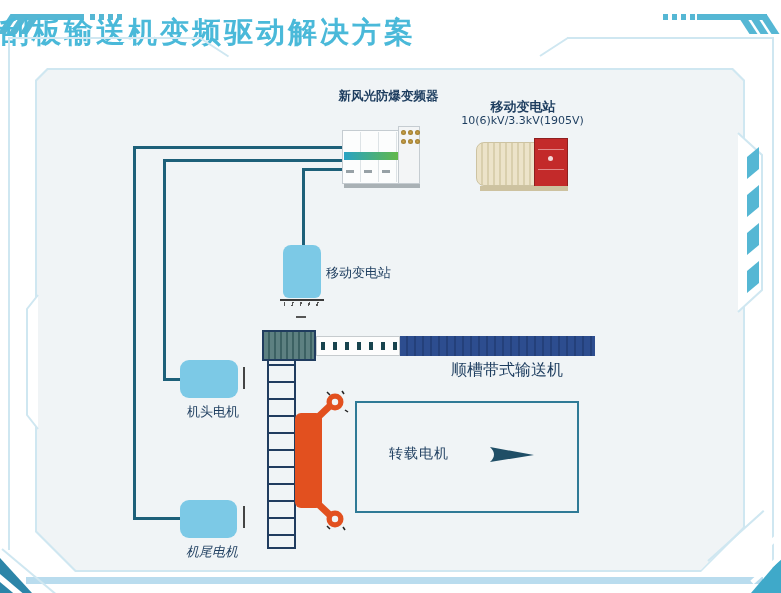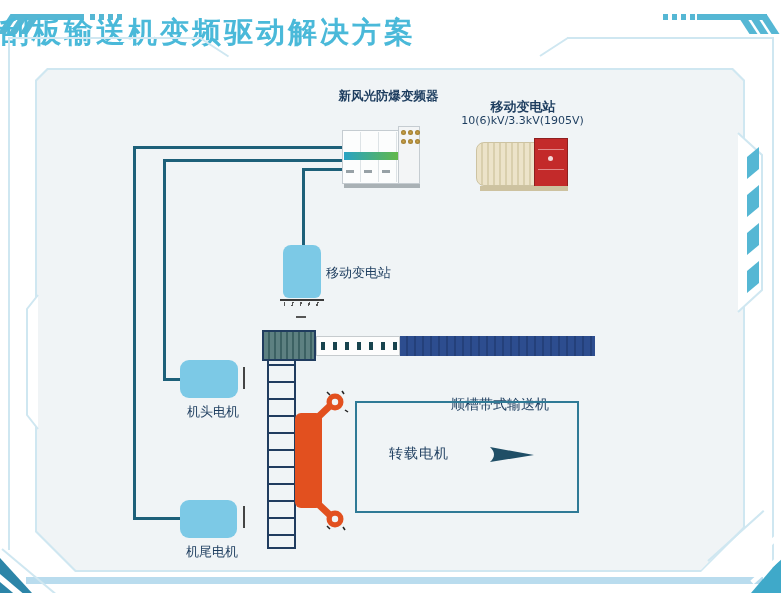--- a/index.html
+++ b/index.html
@@ -147,21 +147,21 @@
 
   <div class="abs" style="left:262px;top:330px;width:54px;height:31px;border:2px solid var(--ladder);
        background:repeating-linear-gradient(90deg,var(--crusher) 0 4px,var(--crusher-dark) 4px 6px);"></div>
 
   <div class="abs" style="left:316px;top:336px;width:84px;height:20px;background:#fdfdfd;border:1px solid #c6cbce;">
     <div class="abs" style="left:4px;top:5px;width:76px;height:8px;background:repeating-linear-gradient(90deg,#17434e 0 4px,transparent 4px 12px);"></div>
   </div>
 
   <div class="abs" style="left:400px;top:336px;width:195px;height:20px;
        background:repeating-linear-gradient(90deg,var(--conveyor-navy) 0 6px,var(--conveyor-navy-dark) 6px 8px);"></div>
-  <div class="lbl" style="left:451px;top:360px;font-size:14px;margin-top:36px;">顺槽带式输送机</div>
+  <div class="lbl" style="left:451px;top:360px;font-size:16px;">顺槽带式输送机</div>
 
   <svg style="left:285px;top:388px;" width="70" height="150" viewBox="0 0 70 150">
     <line x1="30" y1="32" x2="48" y2="15" stroke="var(--shearer)" stroke-width="7"></line>
     <line x1="30" y1="113" x2="48" y2="130" stroke="var(--shearer)" stroke-width="7"></line>
     <rect x="10" y="25" width="27" height="95" rx="6" fill="var(--shearer)"></rect>
     <circle cx="50" cy="14" r="8.5" fill="var(--shearer)"></circle>
     <circle cx="50" cy="14" r="3.2" fill="#f0f4f6"></circle>
     <circle cx="50" cy="131" r="8.5" fill="var(--shearer)"></circle>
     <circle cx="50" cy="131" r="3.2" fill="#f0f4f6"></circle>
     <g stroke="#222" stroke-width="1.5">
@@ -178,21 +178,21 @@
   <svg style="left:488px;top:446px;" width="48" height="18" viewBox="0 0 48 18">
     <path d="M2,1 L46,9 L2,16 Q10,8.5 2,1 Z" fill="var(--arrow)"></path>
   </svg>
 
   <div class="motor" style="left:180px;top:360px;width:58px;height:38px;border-radius:9px;"></div>
   <div class="abs" style="left:243px;top:367px;width:2px;height:22px;background:#444;"></div>
   <div class="lbl" style="left:187px;top:403px;font-size:13px;text-align:right;">机头电机</div>
 
   <div class="motor" style="left:180px;top:500px;width:57px;height:38px;border-radius:9px;"></div>
   <div class="abs" style="left:243px;top:506px;width:2px;height:22px;background:#444;"></div>
-  <div class="lbl" style="left:186px;top:543px;font-size:13px;">机尾电机</div>
+  <div class="lbl" style="left:186px;top:543px;font-size:13px;font-style:italic;">机尾电机</div>
 
   <div class="abs" style="left:26px;top:577px;width:737px;height:7px;background:var(--bottom-bar);"></div>
   <div class="frame diag" style="left:2px;top:548px;width:72px;height:2px;transform:rotate(40deg);"></div>
   <div id="tri-bl"></div>
   <div class="wstripe diag" style="left:-6px;top:570px;width:55px;height:6px;transform:rotate(40deg);"></div>
   <div class="frame diag" style="left:708px;top:560px;width:75px;height:2px;transform:rotate(-42deg);"></div>
   <div id="tri-br"></div>
   <div class="wstripe diag" style="left:740px;top:568px;width:55px;height:5px;transform:rotate(-42deg);"></div>
   <div class="wstripe diag" style="left:752px;top:580px;width:55px;height:5px;transform:rotate(-42deg);"></div>
 

